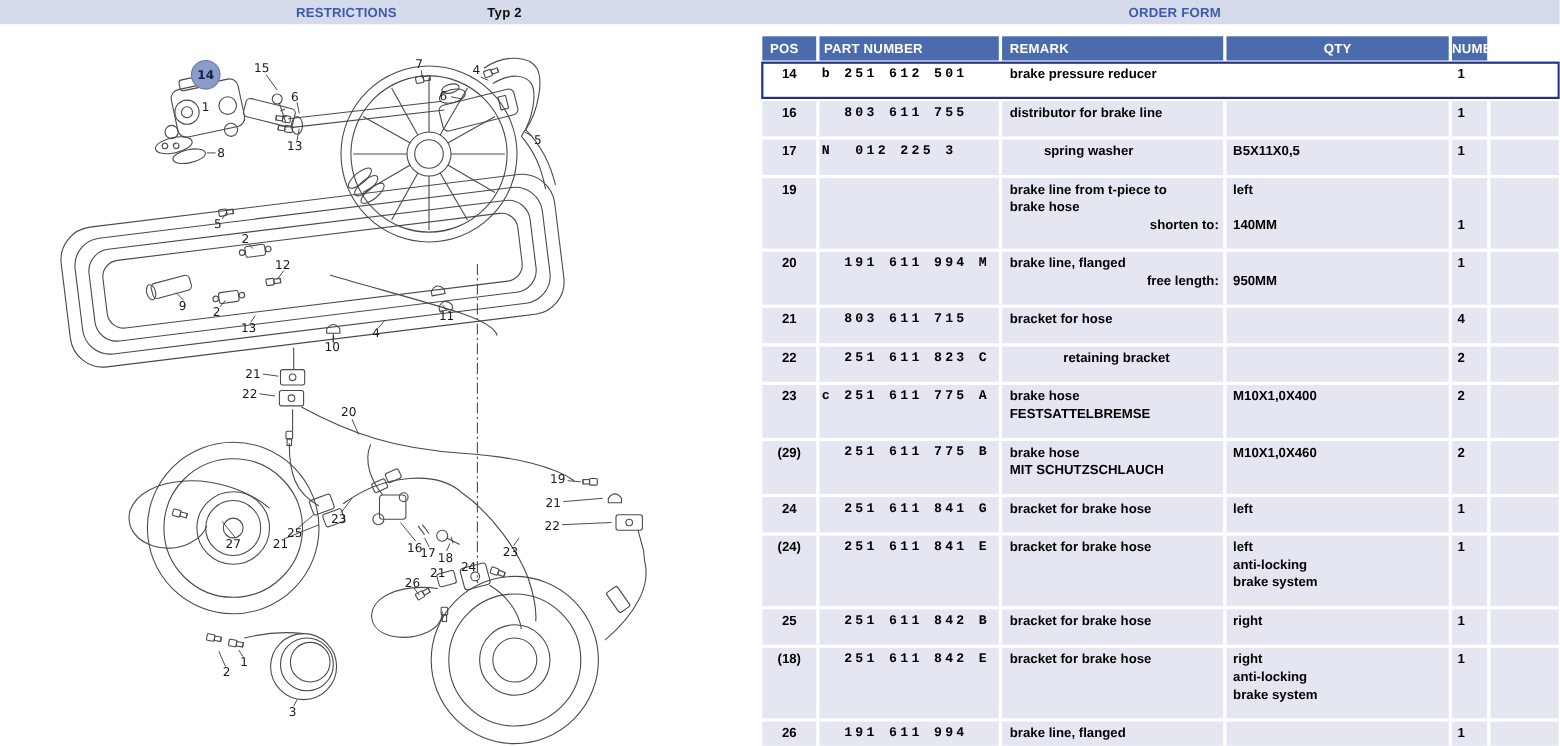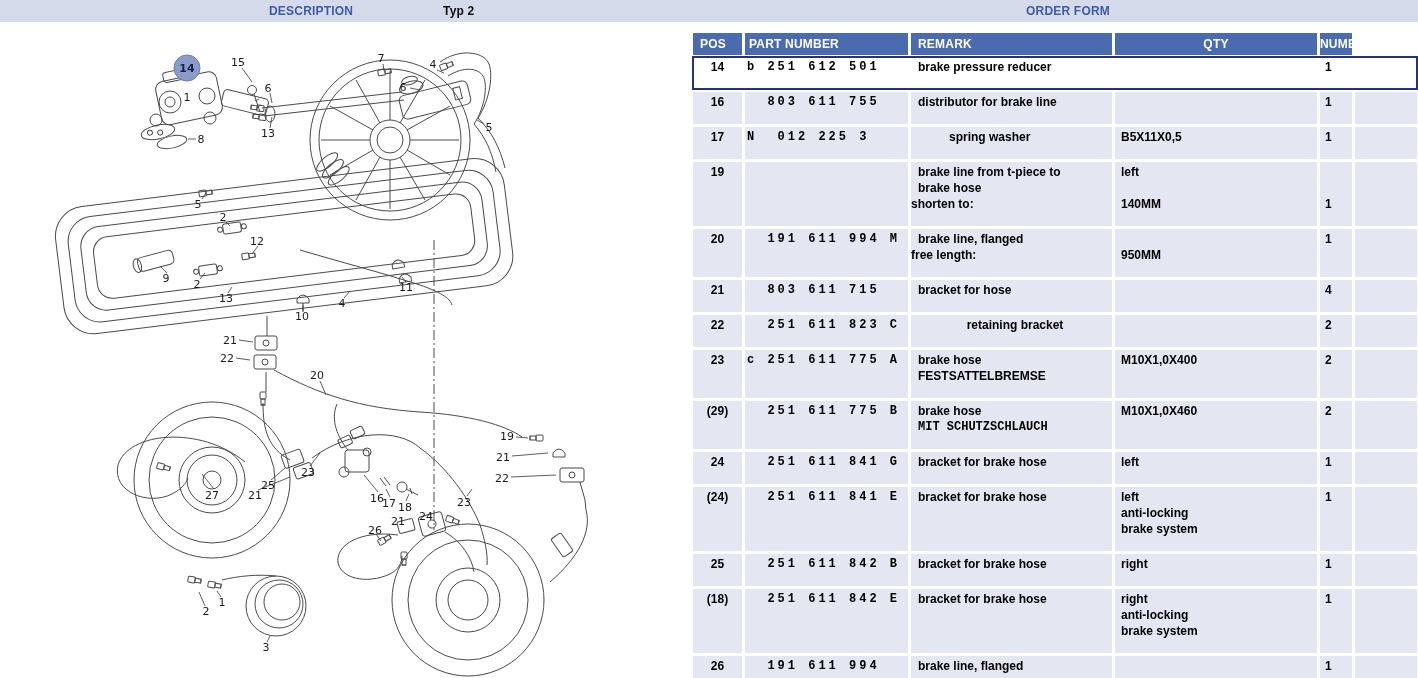--- a/index.html
+++ b/index.html
@@ -29,21 +29,21 @@
   .th.p{padding-left:4px}
   .row{position:relative;grid-auto-rows:16px;padding:2px 0 14px;background:#e4e7f2;margin-bottom:3px;
        font-size:12px;font-weight:bold;line-height:16px;color:#000}
   .row.selected{background:#fff;outline:2px solid #25317e;outline-offset:-1px}
   .sep{position:absolute;top:0;bottom:0;width:3px;background:#fff}
   .row.selected .sep{background:transparent}
   .cell{white-space:pre}
   .pos{text-align:center}
   .part{font-family:"Liberation Mono","DejaVu Sans Mono",monospace;font-size:12px;font-weight:bold;letter-spacing:3px;padding-left:2px}
   .desc{padding-left:7px}
-  .desc.right{text-align:left;padding-right:20px;padding-left:0}
+  .desc.right{text-align:right;padding-right:4px;padding-left:0}
   .remark{padding-left:6px}
   .qty{padding-left:5px}
 </style>
 </head>
 <body>
 
 <div class="diagram">
   <svg width="690" height="678" viewBox="0 0 690 678">
     <defs>
       <g id="bolt">
@@ -505,21 +505,21 @@
         <i class="sep" style="left: 49px;"></i>
         <i class="sep" style="left: 215px;"></i>
         <i class="sep" style="left: 419px;"></i>
         <i class="sep" style="left: 624px;"></i>
         <i class="sep" style="left: 659px;"></i>
         <div class="cell pos" style="grid-area: 1 / 1;">(29)</div>
         <div class="cell part" style="grid-area: 1 / 2;">  251 611 775 B</div>
         <div class="cell desc" style="grid-area: 1 / 3;">brake hose</div>
         <div class="cell remark" style="grid-area: 1 / 4;">M10X1,0X460</div>
         <div class="cell qty" style="grid-area: 1 / 5;">2</div>
-        <div class="cell desc" style="grid-area: 2 / 3; font-family: Liberation Mono, monospace;">MIT SCHUTZSCHLAUCH</div>
+        <div class="cell desc" style="grid-area: 2 / 3;">MIT SCHUTZSCHLAUCH</div>
       </div>
       <div class="row">
         <i class="sep" style="left: 49px;"></i>
         <i class="sep" style="left: 215px;"></i>
         <i class="sep" style="left: 419px;"></i>
         <i class="sep" style="left: 624px;"></i>
         <i class="sep" style="left: 659px;"></i>
         <div class="cell pos" style="grid-area: 1 / 1;">24</div>
         <div class="cell part" style="grid-area: 1 / 2;">  251 611 841 G</div>
         <div class="cell desc" style="grid-area: 1 / 3;">bracket for brake hose</div>
@@ -574,16 +574,16 @@
         <i class="sep" style="left: 659px;"></i>
         <div class="cell pos" style="grid-area: 1 / 1;">26</div>
         <div class="cell part" style="grid-area: 1 / 2;">  191 611 994</div>
         <div class="cell desc" style="grid-area: 1 / 3;">brake line, flanged</div>
         <div class="cell qty" style="grid-area: 1 / 5;">1</div>
       </div>
     </div>
 </div>
 
 <div class="topbar">
-  <span class="t-restrict">DESCRIPTION</span>
+  <span class="t-restrict">RESTRICTIONS</span>
   <span class="t-typ">Typ 2</span>
   <span class="t-order">ORDER FORM</span>
 </div>
 
 </body></html>

